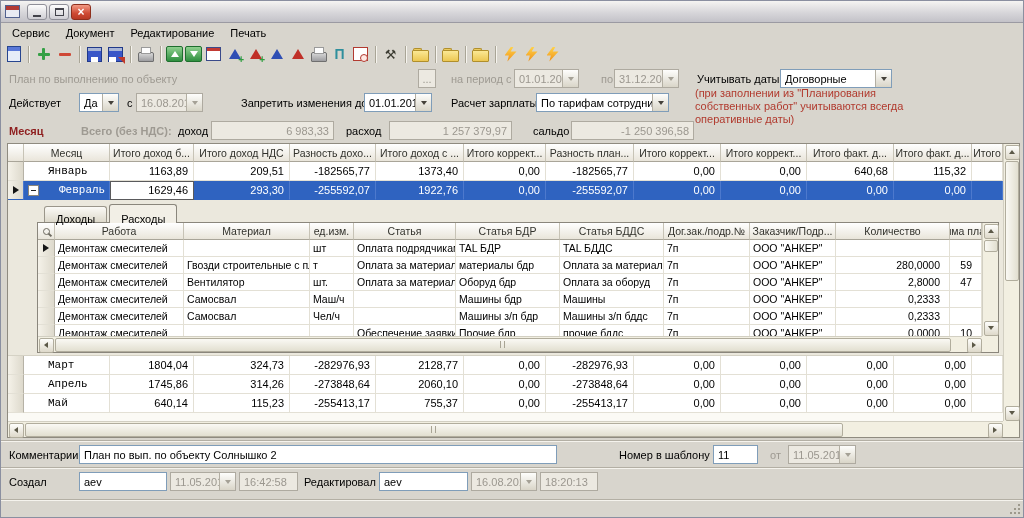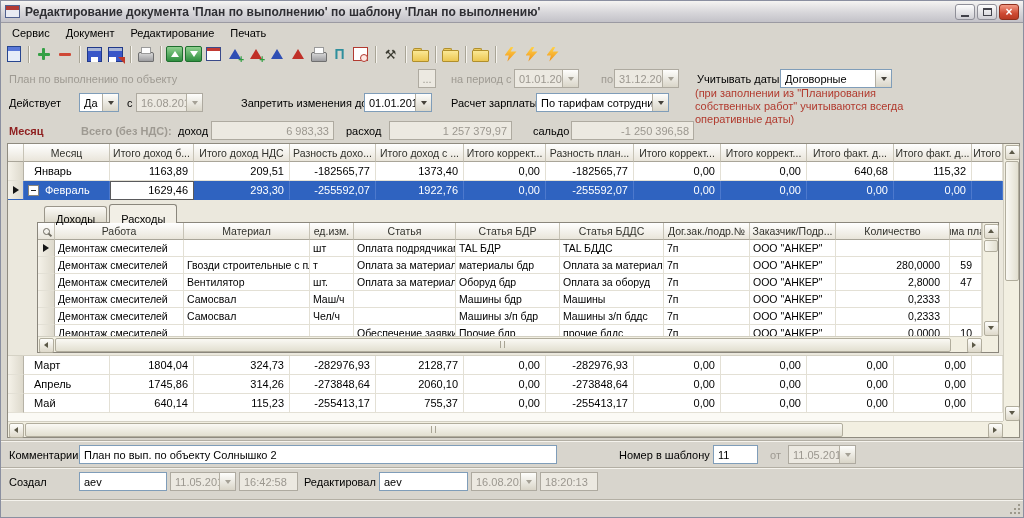--- a/index.html
+++ b/index.html
@@ -98,21 +98,21 @@
   .gc.hdr { background:linear-gradient(#ffffff,#e9e5da); border-right:1px solid #c7c3b6;
     border-bottom:1px solid #a9a599; justify-content:center; font-size:10.5px; color:#32322c; padding:0 2px; }
   .gc.num { justify-content:flex-end; padding-right:5px; }
   .gsel { width:16px; background:linear-gradient(90deg,#f5f2e9,#ddd9cc); border-right:1px solid #b6b2a6;
     justify-content:center; flex:none; }
   .grow { display:flex; height:19px; }
   .grow.sel .gc { background:#2f63c0; color:#fff; border-right-color:#4d79cd; border-bottom-color:#2f63c0; }
   .grow.sel .gsel { background:linear-gradient(90deg,#f5f2e9,#ddd9cc); }
   .editcell { background:#fff !important; color:#000 !important; outline:1px solid #5a5a5c; outline-offset:-1px; }
   .mcell { padding-left:4px; }
-  .mtext { margin-left:6px; }
+  .mtext { margin-left:20px;font-family:Liberation Mono, monospace; }
   .expander { width:11px; height:11px; flex:none; background:#fff; border:1px solid #8a867c; position:relative; }
   .expander::before { content:""; position:absolute; left:2px; right:2px; top:4px; height:1px; background:#222; }
   .rowmark { width:0; height:0; border-top:4px solid transparent; border-bottom:4px solid transparent; border-left:6px solid #151515; }
   .c0{width:86px} .c1{width:84px} .c2{width:96px} .c3{width:86px} .c4{width:88px} .c5{width:82px}
   .c6{width:88px} .c7{width:87px} .c8{width:86px} .c9{width:87px} .c10{width:78px} .c11{flex:1 !important}
 
   
   .detailWrap { height:156px; background:#ebe8dd; padding:3px 0 0 29px; border-bottom:1px solid #d5d2c5; }
   .detail { position:relative; width:962px; height:150px; }
   .tabs { display:flex; align-items:flex-end; height:19px; padding-left:7px; position:relative; z-index:2; }
@@ -166,21 +166,20 @@
   .grip::before { content:""; position:absolute; right:1px; bottom:1px; width:2px; height:2px; background:#9d998c;
     box-shadow:-4px 0 #9d998c,-8px 0 #9d998c,0 -4px #9d998c,-4px -4px #9d998c,0 -8px #9d998c; }
 </style>
 </head>
 <body>
 
 <div id="window">
 
   <div class="titlebar">
     <span class="appico"></span>
-    <span class="title-text">Редактирование документа 'План по выполнению' по шаблону 'План по выполнению'</span>
     <span class="wb min">
         <i></i>
       </span>
     <span class="wb max">
         <i></i>
       </span>
     <span class="wb close">×</span>
   </div>
 
   <div class="menubar">

